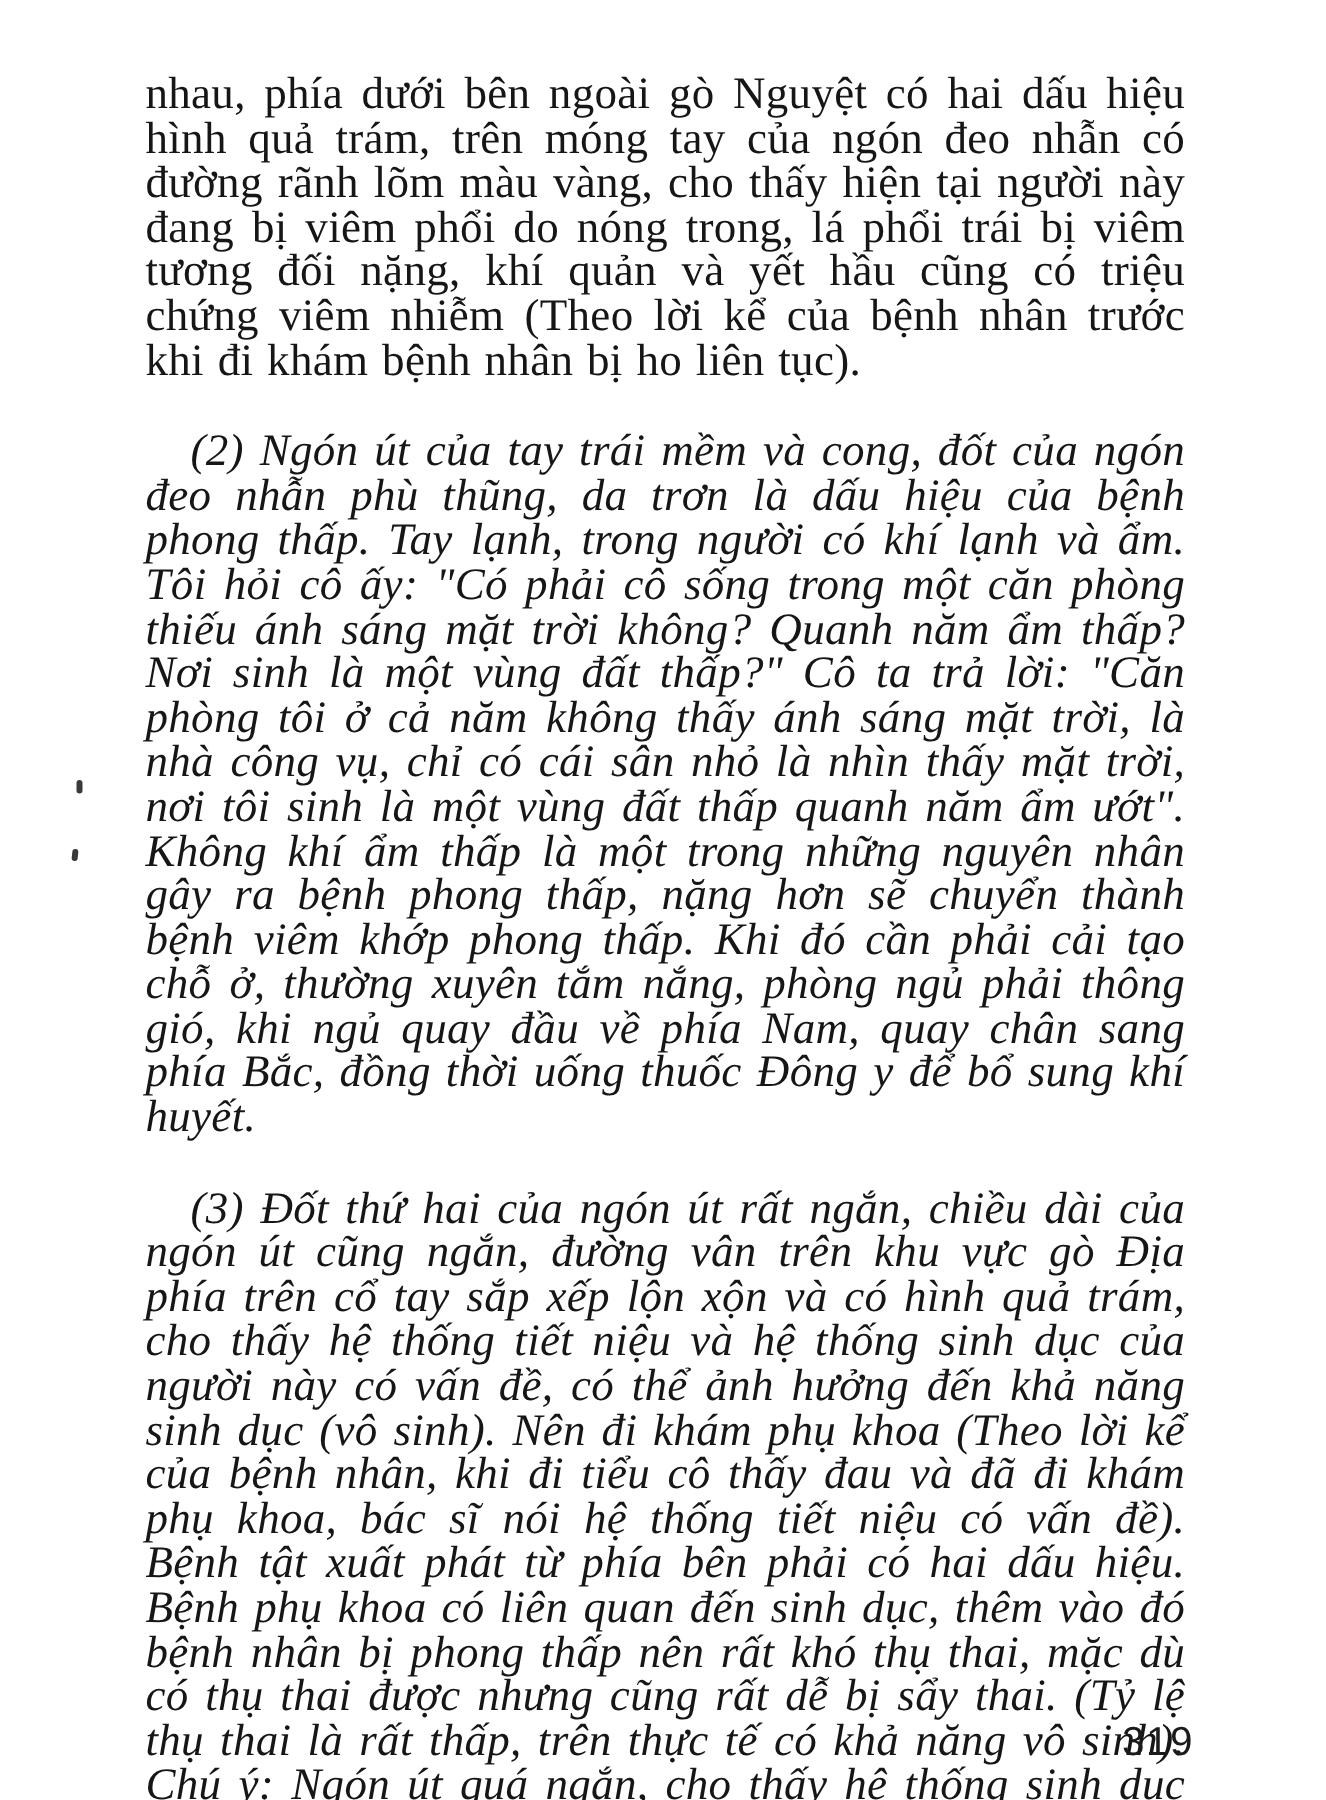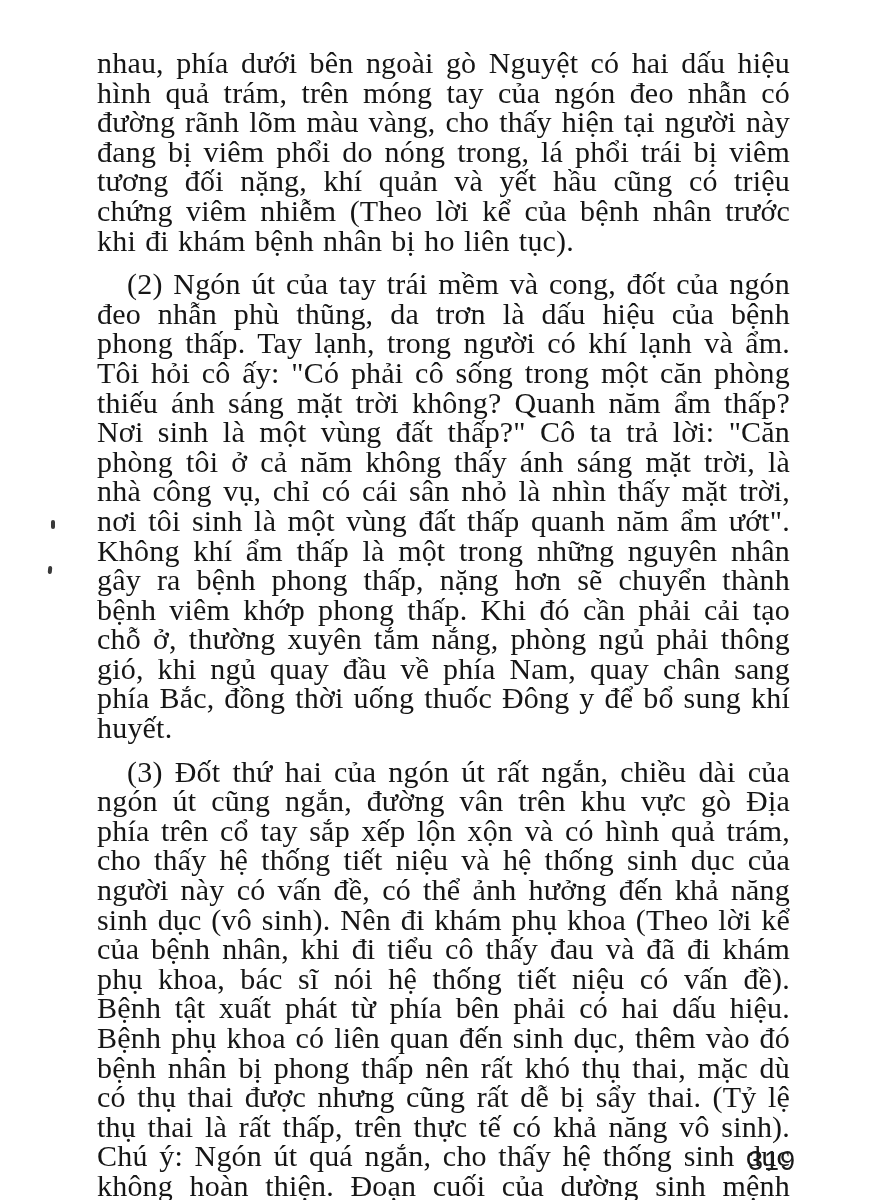--- a/index.html
+++ b/index.html
@@ -30,21 +30,22 @@
     text-align: justify;
     text-justify: inter-word;
     letter-spacing: 0.2px;
     word-spacing: 1.5px;
   }
   .text-block p {
     margin: 0;
   }
   .text-block p.indented {
     text-indent: 30px;
-    margin-top: 14px;
+    margin-top: 31px;
+    font-style: italic;
   }
   .page-number {
     position: absolute;
     left: 748px;
     top: 1146px;
     font-family: "Liberation Sans", sans-serif;
     font-size: 27px;
     color: #1b1b1b;
     letter-spacing: 1px;
   }

